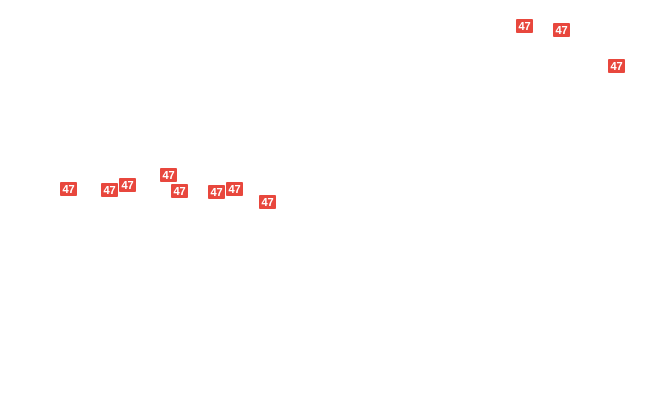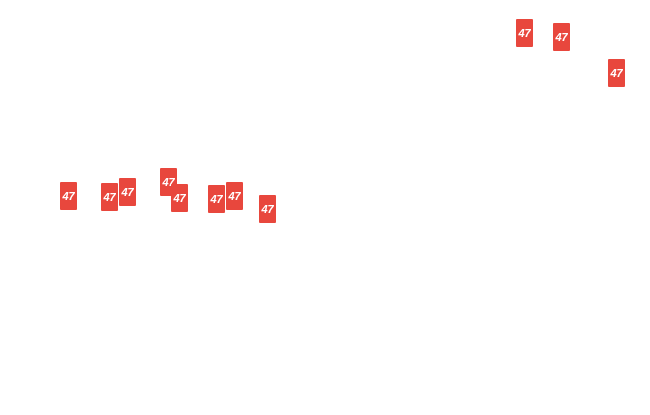--- a/index.html
+++ b/index.html
@@ -19,32 +19,31 @@
     left: 0;
     top: 0;
     width: 100%;
     height: 100%;
   }
   .callout {
     position: absolute;
     box-sizing: border-box;
     min-width: 17px;
     height: 14px;
-    padding: 14px 2px;
+    padding: 0 2px;
     display: inline-flex;
     align-items: center;
     justify-content: center;
     font-size: 11px;
     font-weight: bold;
     line-height: 1;
     letter-spacing: 0;
     border-radius: 1px;
     cursor: pointer;
     user-select: none;
-    font-style: italic;
   }
 </style>
 </head>
 <body style="background: rgb(255, 255, 255);">
 
 <div class="diagram-canvas" id="diagram-canvas">
     <span class="callout" style="left: 60px; top: 182px; background: rgb(232, 71, 61); color: rgb(255, 255, 255);">47</span>
     <span class="callout" style="left: 101px; top: 183px; background: rgb(232, 71, 61); color: rgb(255, 255, 255);">47</span>
     <span class="callout" style="left: 119px; top: 178px; background: rgb(232, 71, 61); color: rgb(255, 255, 255);">47</span>
     <span class="callout" style="left: 160px; top: 168px; background: rgb(232, 71, 61); color: rgb(255, 255, 255);">47</span>

